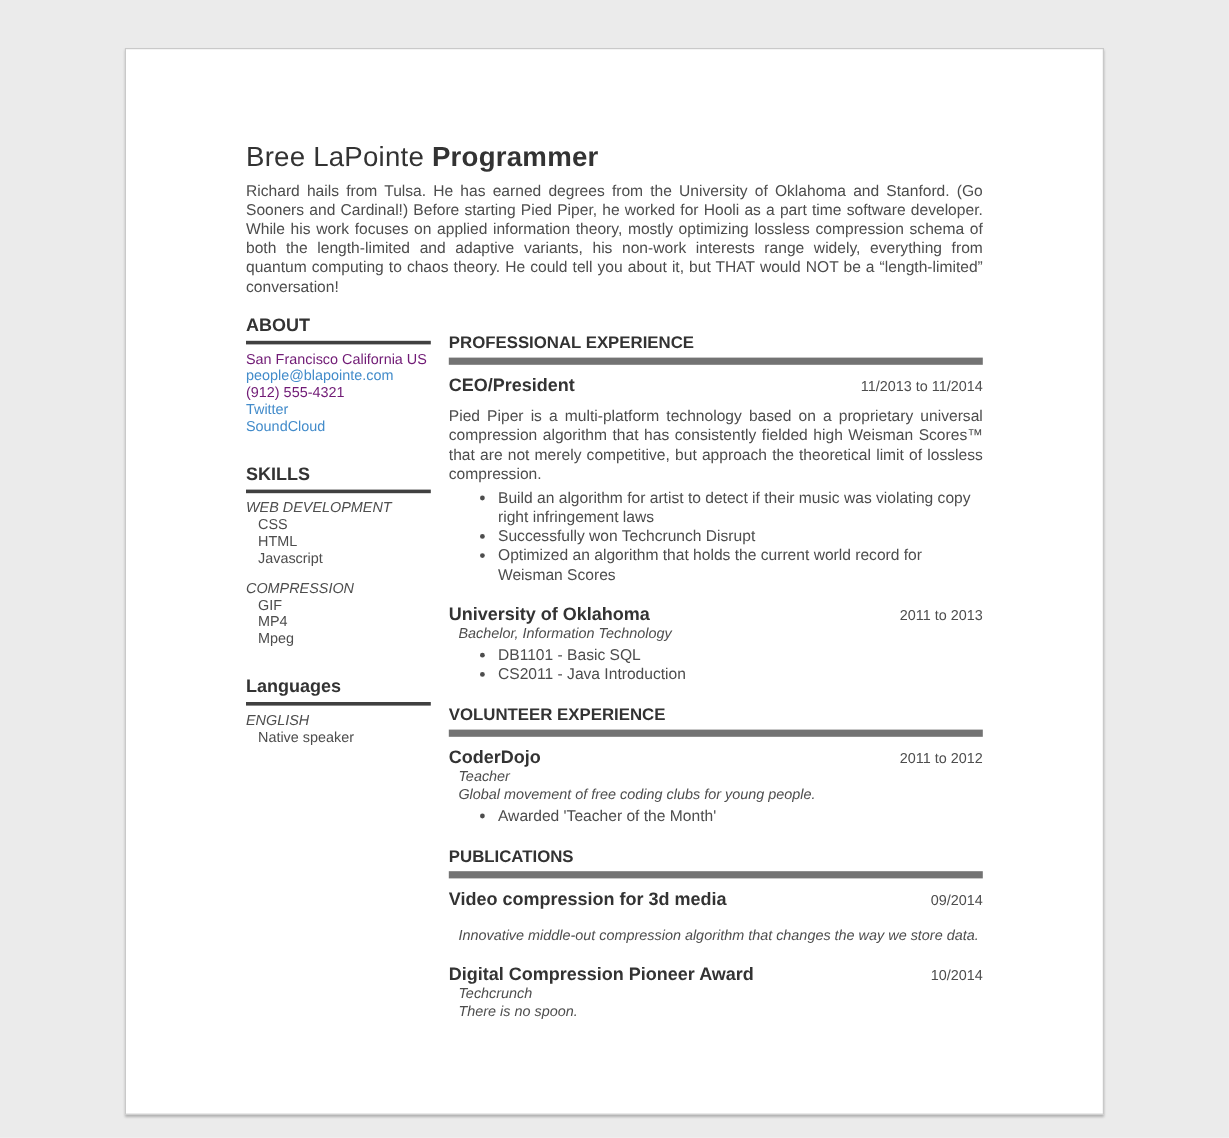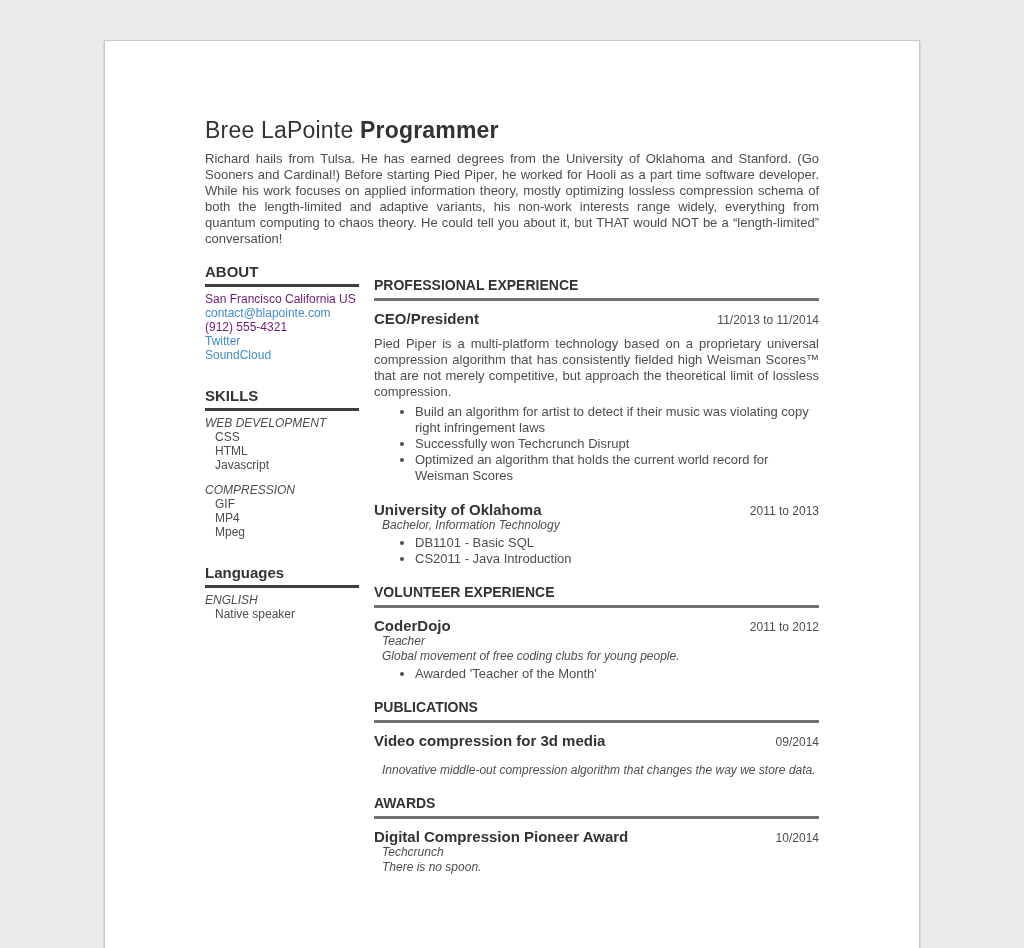--- a/index.html
+++ b/index.html
@@ -85,21 +85,21 @@
   }
 
   
   .m-section { margin-bottom: 17px; }
   .m-heading {
     margin: 0;
     font-size: 14px;
     font-weight: 700;
     color: #333333;
     padding-bottom: 5px;
-    border-bottom: 3px solid #737373;
+    border-bottom: 6px solid #737373;
   }
   .entry { margin-top: 9px; }
   .entry-head {
     display: flex;
     justify-content: space-between;
     align-items: baseline;
   }
   .entry-title {
     margin: 0;
     font-size: 15px;
@@ -150,21 +150,21 @@
     <p class="summary">Richard hails from Tulsa. He has earned degrees from the University of Oklahoma and Stanford. (Go Sooners and Cardinal!) Before starting Pied Piper, he worked for Hooli as a part time software developer. While his work focuses on applied information theory, mostly optimizing lossless compression schema of both the length-limited and adaptive variants, his non-work interests range widely, everything from quantum computing to chaos theory. He could tell you about it, but THAT would NOT be a “length-limited” conversation!</p>
 
     <div class="columns">
 
       <aside class="sidebar">
 
         <section class="sb-section">
           <h2 class="sb-heading">ABOUT</h2>
           <div class="sb-lines">
             <div class="sb-line">San Francisco California US</div>
-            <a class="link">contact@blapointe.com</a>
+            <a class="link">people@blapointe.com</a>
             <div class="sb-line">(912) 555-4321</div>
             <a class="link">Twitter</a>
             <a class="link">SoundCloud</a>
           </div>
         </section>
 
         <section class="sb-section">
           <h2 class="sb-heading">SKILLS</h2>
           <div class="skill-group">
             <div class="group-label">WEB DEVELOPMENT</div>
@@ -242,21 +242,20 @@
           <div class="entry">
             <div class="entry-head">
               <h3 class="entry-title">Video compression for 3d media</h3>
               <span class="entry-date">09/2014</span>
             </div>
             <div class="entry-sub spaced">Innovative middle-out compression algorithm that changes the way we store data.</div>
           </div>
         </section>
 
         <section class="m-section">
-          <h2 class="m-heading">AWARDS</h2>
           <div class="entry">
             <div class="entry-head">
               <h3 class="entry-title">Digital Compression Pioneer Award</h3>
               <span class="entry-date">10/2014</span>
             </div>
             <div class="entry-sub">Techcrunch</div>
             <div class="entry-sub">There is no spoon.</div>
           </div>
         </section>
 

